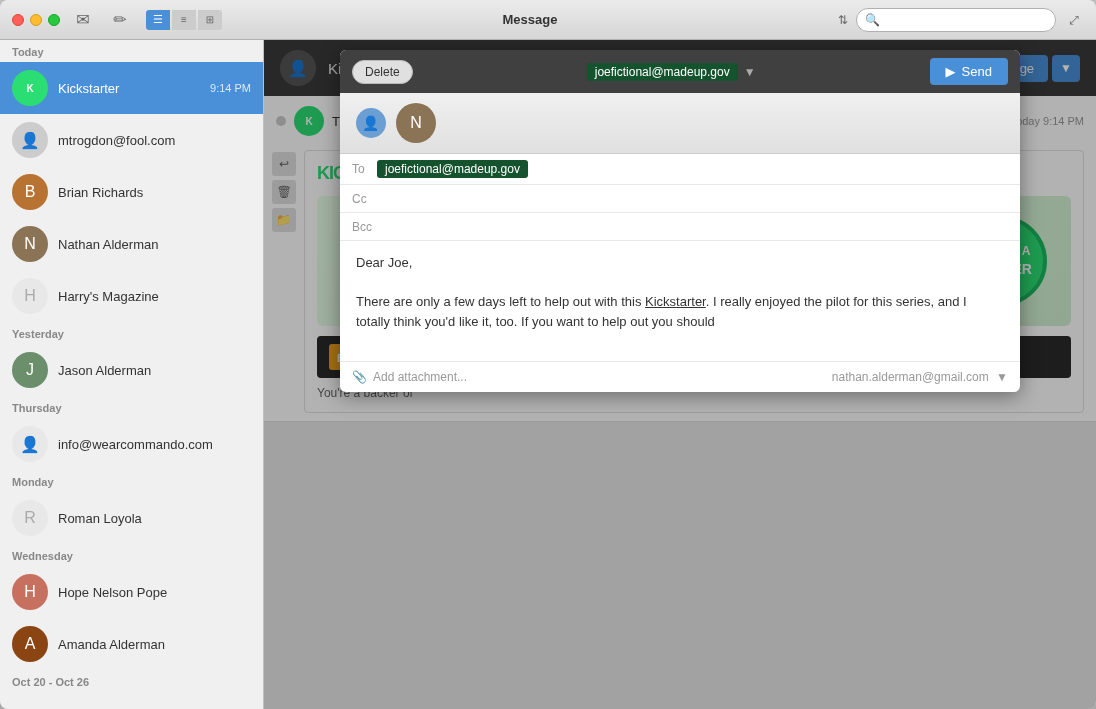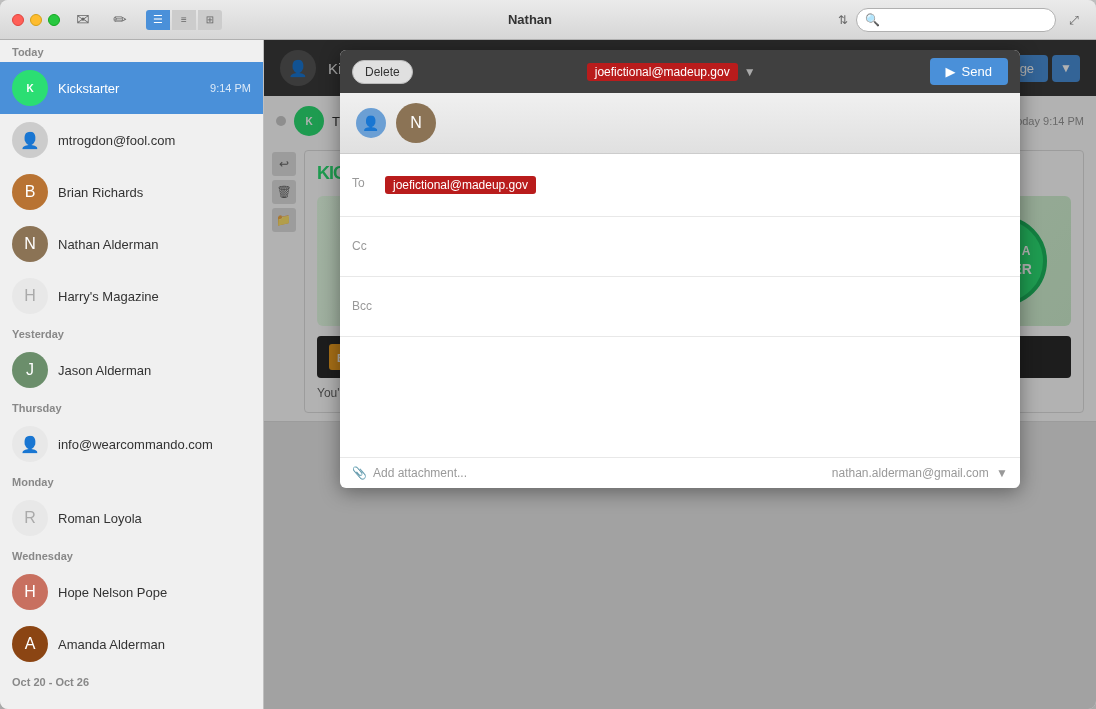--- a/index.html
+++ b/index.html
@@ -47,23 +47,23 @@
 
     
     .compose-overlay { position: absolute; top: 0; left: 0; right: 0; bottom: 0; background: rgba(0,0,0,0.3); z-index: 10; display: flex; align-items: flex-start; justify-content: center; padding-top: 10px; }
     .compose-panel { width: 680px; background: #fff; border-radius: 6px; box-shadow: 0 4px 20px rgba(0,0,0,0.4); overflow: hidden; }
     .compose-header { background: linear-gradient(to bottom, #f0f0f0, #e0e0e0); padding: 10px 16px; display: flex; align-items: center; gap: 10px; border-bottom: 1px solid #ccc; }
     .compose-icon { width: 30px; height: 30px; border-radius: 50%; background: #6b9fd4; display: flex; align-items: center; justify-content: center; color: white; font-size: 14px; }
     .compose-subject { font-size: 15px; font-weight: 500; color: #333; flex: 1; }
     .compose-avatar-large { width: 40px; height: 40px; border-radius: 50%; background: #8b7355; display: flex; align-items: center; justify-content: center; color: white; font-size: 16px; }
     .compose-toolbar-top { display: flex; justify-content: space-between; align-items: center; padding: 8px 12px; background: #404040; }
     .delete-btn { background: #e0e0e0; border: 1px solid #bbb; border-radius: 12px; padding: 4px 12px; font-size: 12px; color: #333; cursor: pointer; }
-    .recipient-badge { background: #b91c1c; color: white; border-radius: 3px; padding: 2px 8px; font-size: 12px; }
+    .recipient-badge { background: #14532d; color: white; border-radius: 3px; padding: 2px 8px; font-size: 12px; }
     .send-btn { background: #4a90d9; color: white; border: none; border-radius: 4px; padding: 6px 16px; font-size: 13px; font-weight: 500; cursor: pointer; display: flex; align-items: center; gap: 6px; }
-    .compose-to-row { display: flex; padding: 22px 12px; border-bottom: 1px solid #e8e8e8; gap: 8px; }
+    .compose-to-row { display: flex; align-items: center; padding: 6px 12px; border-bottom: 1px solid #e8e8e8; }
     .compose-label { font-size: 12px; color: #999; width: 25px; }
     .compose-to-row input { flex: 1; border: none; outline: none; font-size: 13px; }
     .compose-body { padding: 12px 16px; min-height: 120px; font-size: 13px; color: #333; line-height: 1.5; }
     .compose-footer { display: flex; justify-content: space-between; align-items: center; padding: 8px 12px; border-top: 1px solid #e8e8e8; }
     .attach-btn { display: flex; align-items: center; gap: 6px; font-size: 12px; color: #999; cursor: pointer; }
     .from-addr { font-size: 12px; color: #999; }
     .sender-avatar { width: 36px; height: 36px; border-radius: 50%; background: #555; display: flex; align-items: center; justify-content: center; color: #aaa; font-size: 14px; }
     .sender-name { font-size: 15px; font-weight: 500; color: #eee; flex: 1; }
     .new-message-btn { background: #4a90d9; color: white; border: none; border-radius: 4px; padding: 6px 14px; font-size: 13px; cursor: pointer; display: flex; align-items: center; gap: 6px; }
     .chevron-btn { background: #4a90d9; color: white; border: none; border-radius: 4px; padding: 6px 8px; font-size: 12px; cursor: pointer; }
@@ -90,21 +90,21 @@
       <div style="width:24px;height:20px;background:#4a90d9;border-radius:3px 0 0 3px;display:flex;align-items:center;justify-content:center;">
         <span style="font-size:11px;color:white;">☰</span>
       </div>
       <div style="width:24px;height:20px;background:#ccc;display:flex;align-items:center;justify-content:center;">
         <span style="font-size:10px;color:#666;">≡</span>
       </div>
       <div style="width:24px;height:20px;background:#ccc;border-radius:0 3px 3px 0;display:flex;align-items:center;justify-content:center;">
         <span style="font-size:10px;color:#666;">⊞</span>
       </div>
     </div>
-    <div class="titlebar-title">Nathan</div>
+    <div class="titlebar-title">Message</div>
     <div style="display:flex;align-items:center;gap:4px;">
       <span style="font-size:12px;color:#666;">⇅</span>
     </div>
     <div class="search-bar">
       <span style="font-size:12px;color:#aaa;">🔍</span>
       <input type="text" style="border: none; outline: none; font-size: 12px; background: transparent; width: 100%;">
     </div>
     <div style="width:20px;height:20px;display:flex;align-items:center;justify-content:center;">
       <span style="font-size:12px;color:#666;">⤢</span>
     </div>
@@ -254,21 +254,23 @@
             <span class="compose-label">Cc</span>
             <input type="text" style="flex: 1 1 0%; border: none; outline: none; font-size: 13px;">
           </div>
 
           <div class="compose-to-row">
             <span class="compose-label">Bcc</span>
             <input type="text" style="flex: 1 1 0%; border: none; outline: none; font-size: 13px;">
           </div>
 
           <div class="compose-body">
+            <p>Dear Joe,</p>
             <br>
+            <p>There are only a few days left to help out with this <span style="text-decoration:underline;">Kickstarter</span>. I really enjoyed the pilot for this series, and I totally think you'd like it, too. If you want to help out you should</p>
           </div>
 
           <div class="compose-footer">
             <div class="attach-btn">
               <span>📎</span>
               <span>Add attachment...</span>
             </div>
             <div class="from-addr">
               <span>nathan.alderman@gmail.com</span>
               <span style="margin-left:4px;">▼</span>

